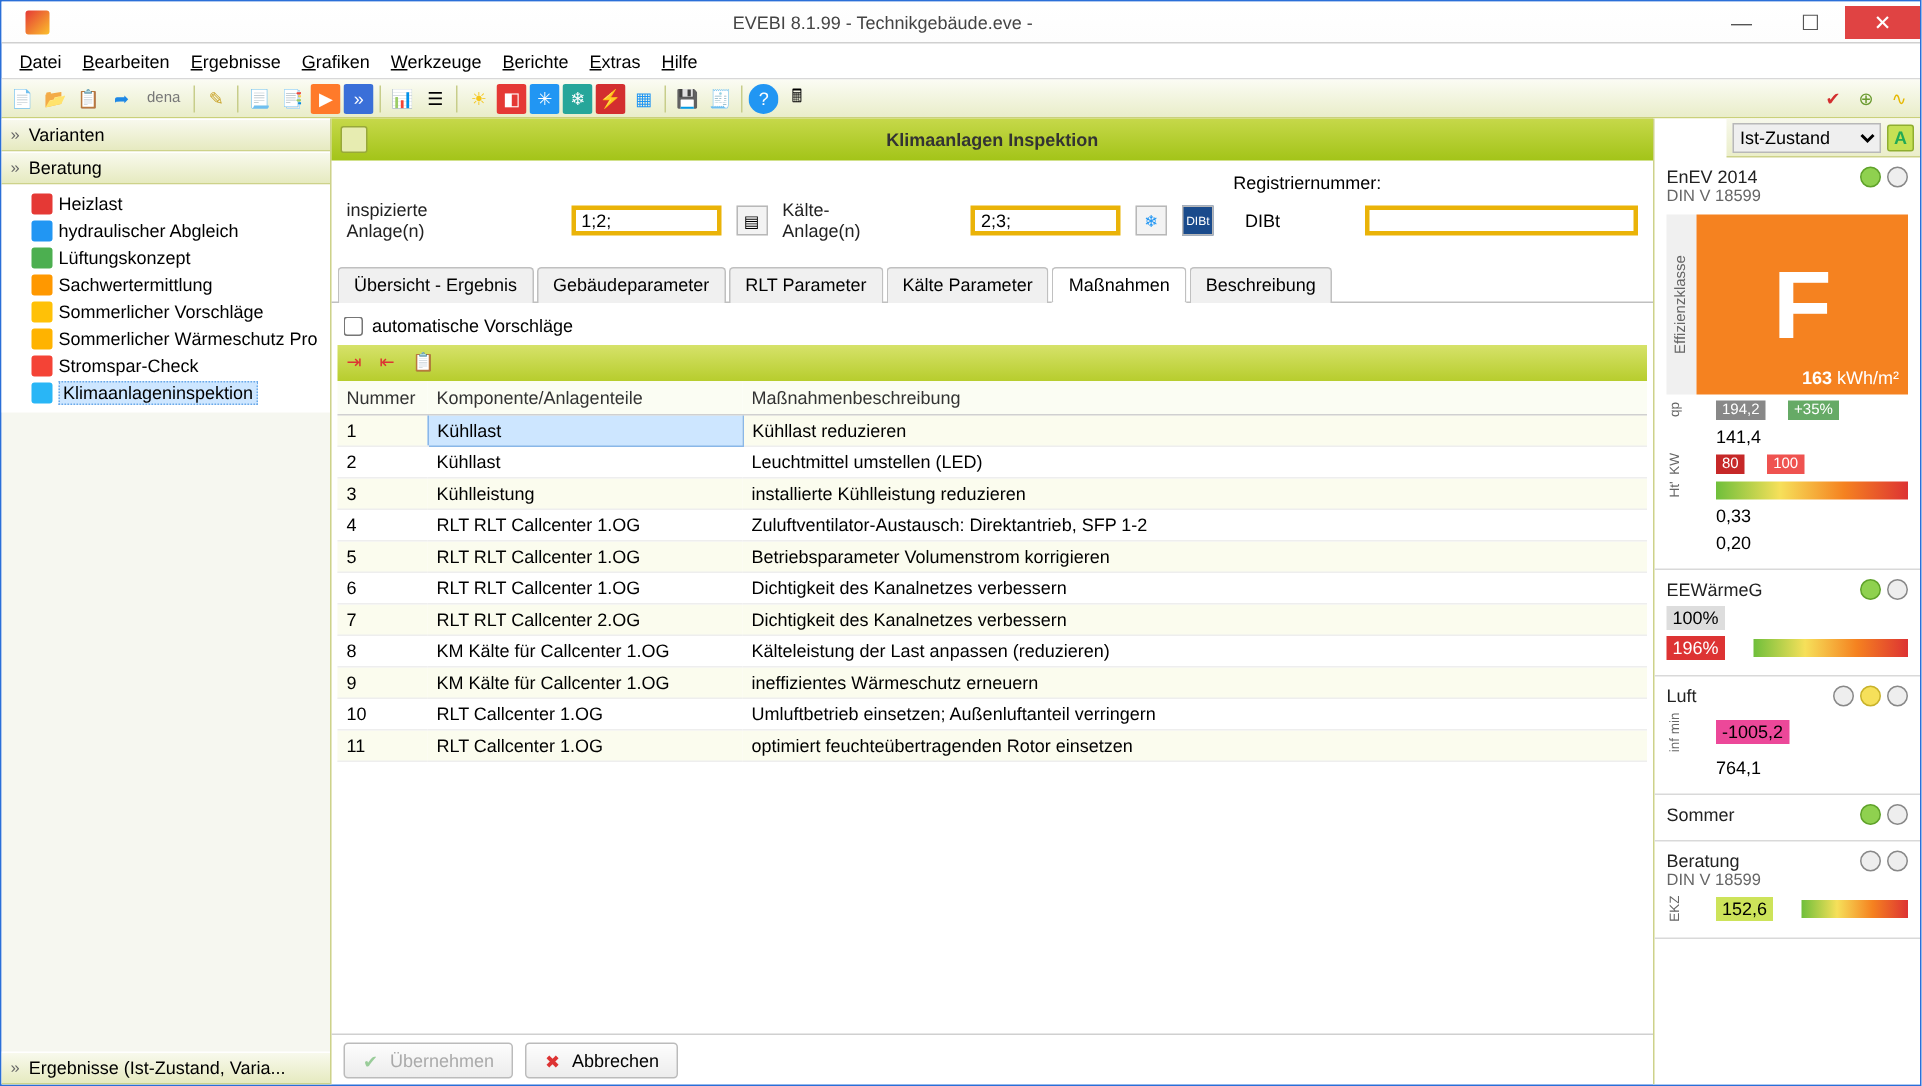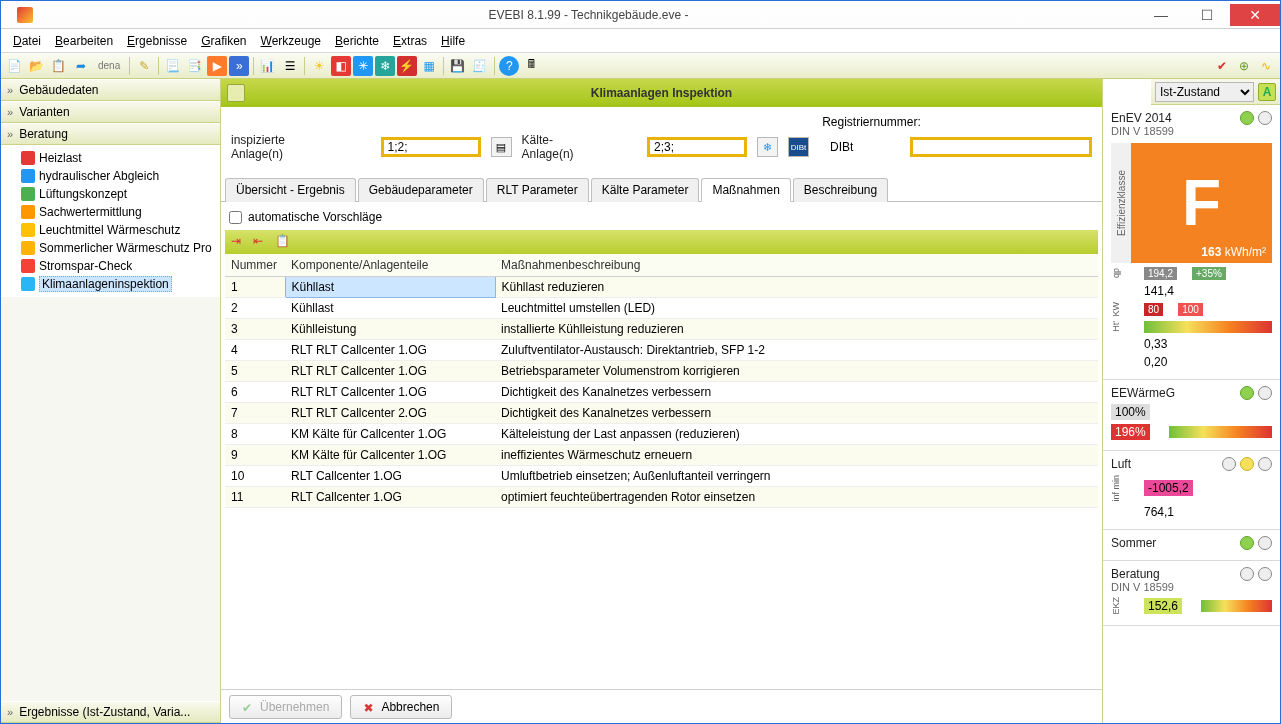--- a/index.html
+++ b/index.html
@@ -127,21 +127,20 @@
   <div class="tbtn">🖩</div>
   <div class="right-tools">
     <div class="tbtn" style="color:#d32f2f">✔</div>
     <div class="tbtn" style="color:#6a9a2f">⊕</div>
     <div class="tbtn" style="color:#e6b800">∿</div>
   </div>
 </div>
 
 <div class="main">
   <div class="sidebar">
-    <div class="acc-head">Gebäudedaten</div>
     <div class="acc-head">Varianten</div>
     <div class="acc-head">Beratung</div>
     <div class="tree" id="tree">
         <div class="tree-item">
           <span class="ti-icon" style="background:#e53935"></span>
           <span class="lbl">Heizlast</span>
         </div>
         <div class="tree-item">
           <span class="ti-icon" style="background:#2196f3"></span>
           <span class="lbl">hydraulischer Abgleich</span>
@@ -149,21 +148,21 @@
         <div class="tree-item">
           <span class="ti-icon" style="background:#4caf50"></span>
           <span class="lbl">Lüftungskonzept</span>
         </div>
         <div class="tree-item">
           <span class="ti-icon" style="background:#ff9800"></span>
           <span class="lbl">Sachwertermittlung</span>
         </div>
         <div class="tree-item">
           <span class="ti-icon" style="background:#ffc107"></span>
-          <span class="lbl">Leuchtmittel Wärmeschutz</span>
+          <span class="lbl">Sommerlicher Vorschläge</span>
         </div>
         <div class="tree-item">
           <span class="ti-icon" style="background:#ffb300"></span>
           <span class="lbl">Sommerlicher Wärmeschutz Pro</span>
         </div>
         <div class="tree-item">
           <span class="ti-icon" style="background:#f44336"></span>
           <span class="lbl">Stromspar-Check</span>
         </div>
         <div class="tree-item sel">

